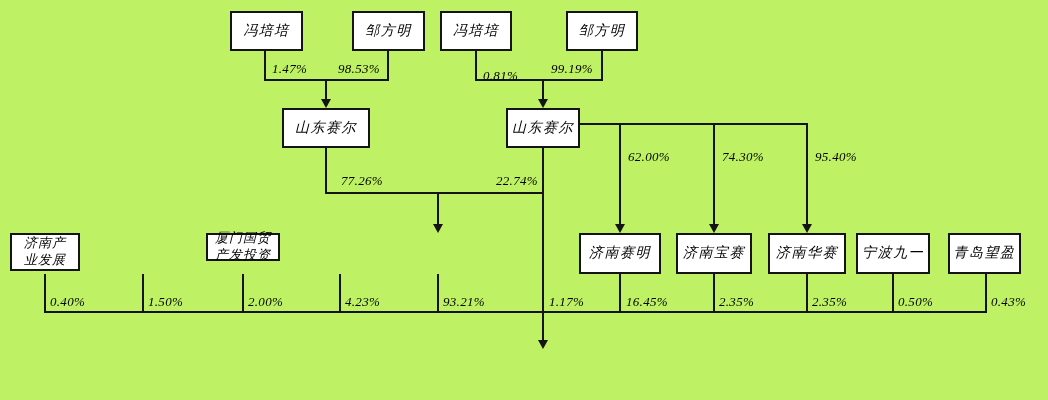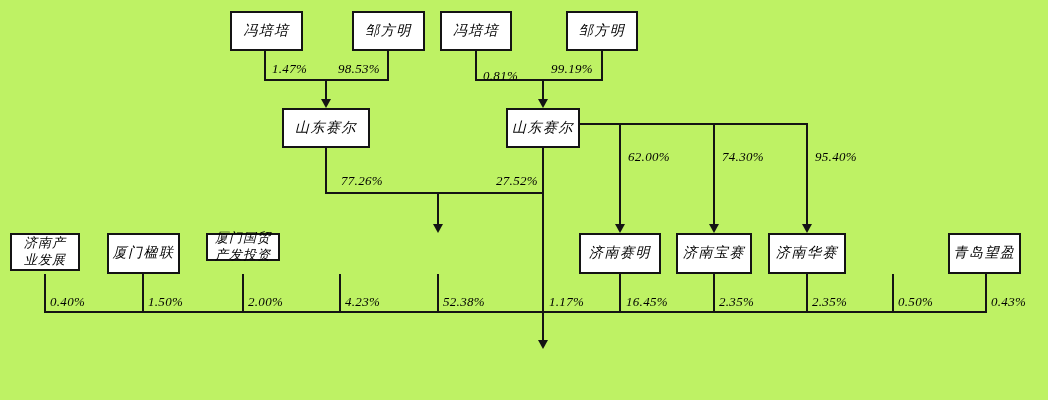--- a/index.html
+++ b/index.html
@@ -50,61 +50,61 @@
 
   <div class="node" style="left:282px;top:108px;width:88px;height:40px"><span>山东赛尔</span></div>
   <div class="node" style="left:506px;top:108px;width:74px;height:40px"><span>山东赛尔</span></div>
 
   <div class="v" style="left:325px;top:148px;height:44px"></div>
   <div class="v" style="left:542px;top:148px;height:163px"></div>
   <div class="h" style="left:325px;top:192px;width:219px"></div>
   <div class="v" style="left:437px;top:192px;height:32px"></div>
   <div class="arr" style="left:433px;top:224px"></div>
   <span class="pct" style="left:341px;top:173px">77.26%</span>
-  <span class="pct" style="left:496px;top:173px">27.52%</span>
+  <span class="pct" style="left:496px;top:173px">22.74%</span>
 
   <div class="h" style="left:580px;top:123px;width:228px"></div>
   <div class="v" style="left:619px;top:123px;height:101px"></div>
   <div class="v" style="left:713px;top:123px;height:101px"></div>
   <div class="v" style="left:806px;top:123px;height:101px"></div>
   <div class="arr" style="left:615px;top:224px"></div>
   <div class="arr" style="left:709px;top:224px"></div>
   <div class="arr" style="left:802px;top:224px"></div>
   <span class="pct" style="left:628px;top:149px">62.00%</span>
   <span class="pct" style="left:722px;top:149px">74.30%</span>
   <span class="pct" style="left:815px;top:149px">95.40%</span>
 
   <div class="node" style="left:10px;top:233px;width:70px;height:38px;font-size:13px;letter-spacing:1px"><span>济南产
 业发展</span></div>
-  <div class="node" style="left:107px;top:233px;width:73px;height:41px"><span>厦门楹联</span></div>
   <div class="node" style="left:206px;top:233px;width:74px;height:28px;font-size:13px;letter-spacing:1px"><span>厦门国贸
 产发投资</span></div>
   <div class="node" style="left:579px;top:233px;width:82px;height:41px"><span>济南赛明</span></div>
   <div class="node" style="left:768px;top:233px;width:78px;height:41px"><span>济南华赛</span></div>
   <div class="node" style="left:676px;top:233px;width:76px;height:41px"><span>济南宝赛</span></div>
+  <div class="node" style="left:856px;top:233px;width:74px;height:41px"><span>宁波九一</span></div>
   <div class="node" style="left:948px;top:233px;width:73px;height:41px"><span>青岛望盈</span></div>
 
   <div class="v" style="left:44px;top:274px;height:37px"></div>
   <div class="v" style="left:142px;top:274px;height:37px"></div>
   <div class="v" style="left:242px;top:274px;height:37px"></div>
   <div class="v" style="left:339px;top:274px;height:37px"></div>
   <div class="v" style="left:437px;top:274px;height:37px"></div>
   <div class="v" style="left:619px;top:274px;height:37px"></div>
   <div class="v" style="left:713px;top:274px;height:37px"></div>
   <div class="v" style="left:806px;top:274px;height:37px"></div>
   <div class="v" style="left:892px;top:274px;height:37px"></div>
   <div class="v" style="left:985px;top:274px;height:37px"></div>
 
   <div class="h" style="left:44px;top:311px;width:943px"></div>
 
   <span class="pct" style="left:50px;top:294px">0.40%</span>
   <span class="pct" style="left:148px;top:294px">1.50%</span>
   <span class="pct" style="left:248px;top:294px">2.00%</span>
   <span class="pct" style="left:345px;top:294px">4.23%</span>
-  <span class="pct" style="left:443px;top:294px">52.38%</span>
+  <span class="pct" style="left:443px;top:294px">93.21%</span>
   <span class="pct" style="left:549px;top:294px">1.17%</span>
   <span class="pct" style="left:626px;top:294px">16.45%</span>
   <span class="pct" style="left:719px;top:294px">2.35%</span>
   <span class="pct" style="left:812px;top:294px">2.35%</span>
   <span class="pct" style="left:898px;top:294px">0.50%</span>
   <span class="pct" style="left:991px;top:294px">0.43%</span>
 
   <div class="v" style="left:542px;top:311px;height:30px"></div>
   <div class="arr" style="left:538px;top:340px"></div>
 

